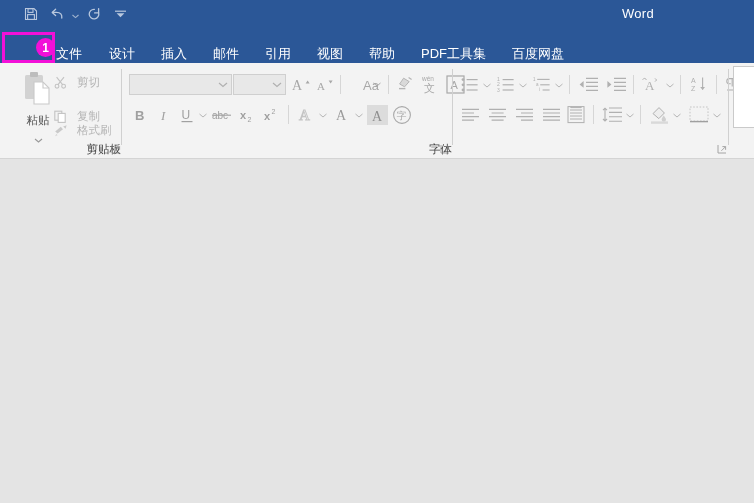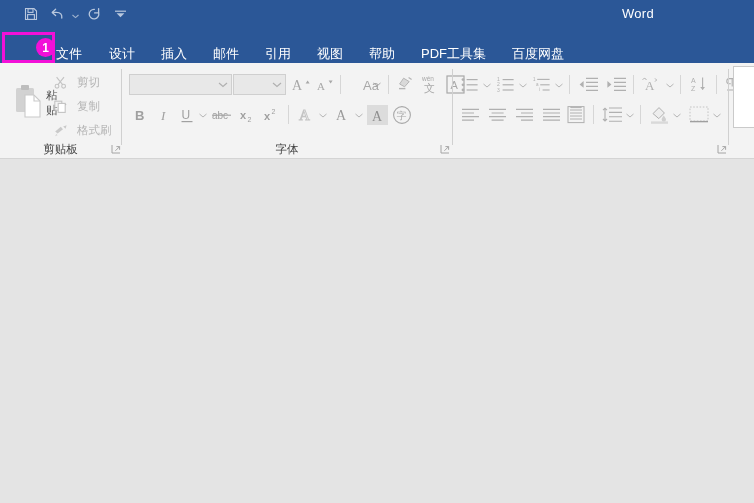--- a/index.html
+++ b/index.html
@@ -109,37 +109,37 @@
     position: absolute; top: 0; height: 96px;
   }
   .group-sep {
     position: absolute; top: 6px;
     width: 1px; height: 76px;
     background: #d0d0d0;
   }
   .group-label {
     position: absolute; bottom: 2px;
     width: 100%;
-    text-align: center;
+    text-align: right;
     font-size: 11.5px;
     color: #444444;
     white-space: nowrap;
   }
   .launcher {
     position: absolute; bottom: 3px;
     width: 12px; height: 12px;
     opacity: .75;
   }
   .launcher svg { display: block; }
 
   
   .paste-btn {
     position: absolute; left: 12px; top: 5px;
     width: 52px; height: 68px;
-    display: flex; align-items: center;
+    display: flex; flex-direction: column; align-items: center;
   }
   .paste-icon { margin-top: 3px; }
   .paste-label { font-size: 11.5px; color: #555; margin-top: 2px; }
   .paste-caret { margin-top: 1px; }
   .clip-item {
     position: absolute; left: 52px;
     display: flex; align-items: center; gap: 8px;
     height: 20px;
     color: #b5b5b5;
     font-size: 11.5px;
@@ -275,21 +275,21 @@
         <span class="ci">
           <svg width="13" height="13" viewBox="0 0 13 13">
             <circle cx="3" cy="10.2" r="1.9" fill="none" stroke="#c3c3c3" stroke-width="1.1"></circle>
             <circle cx="9.6" cy="10.2" r="1.9" fill="none" stroke="#c3c3c3" stroke-width="1.1"></circle>
             <path d="M2.6 1.2l6.2 7.6M10 1.2L3.8 8.8" stroke="#c3c3c3" stroke-width="1.1" fill="none"></path>
           </svg>
         </span>
         <span>剪切</span>
       </div>
 
-      <div class="clip-item" style="top:33px;font-family:Liberation Mono, monospace;">
+      <div class="clip-item" style="top:43px;font-family:Liberation Mono, monospace;">
         <span class="ci">
           <svg width="13" height="13" viewBox="0 0 13 13">
             <rect x="0.8" y="1.2" width="7" height="9" fill="none" stroke="#c3c3c3" stroke-width="1.1"></rect>
             <rect x="4.2" y="3.4" width="7" height="9" fill="#fff" stroke="#c3c3c3" stroke-width="1.1"></rect>
           </svg>
         </span>
         <span>复制</span>
       </div>
 
       <div class="clip-item" style="top:57px;">

